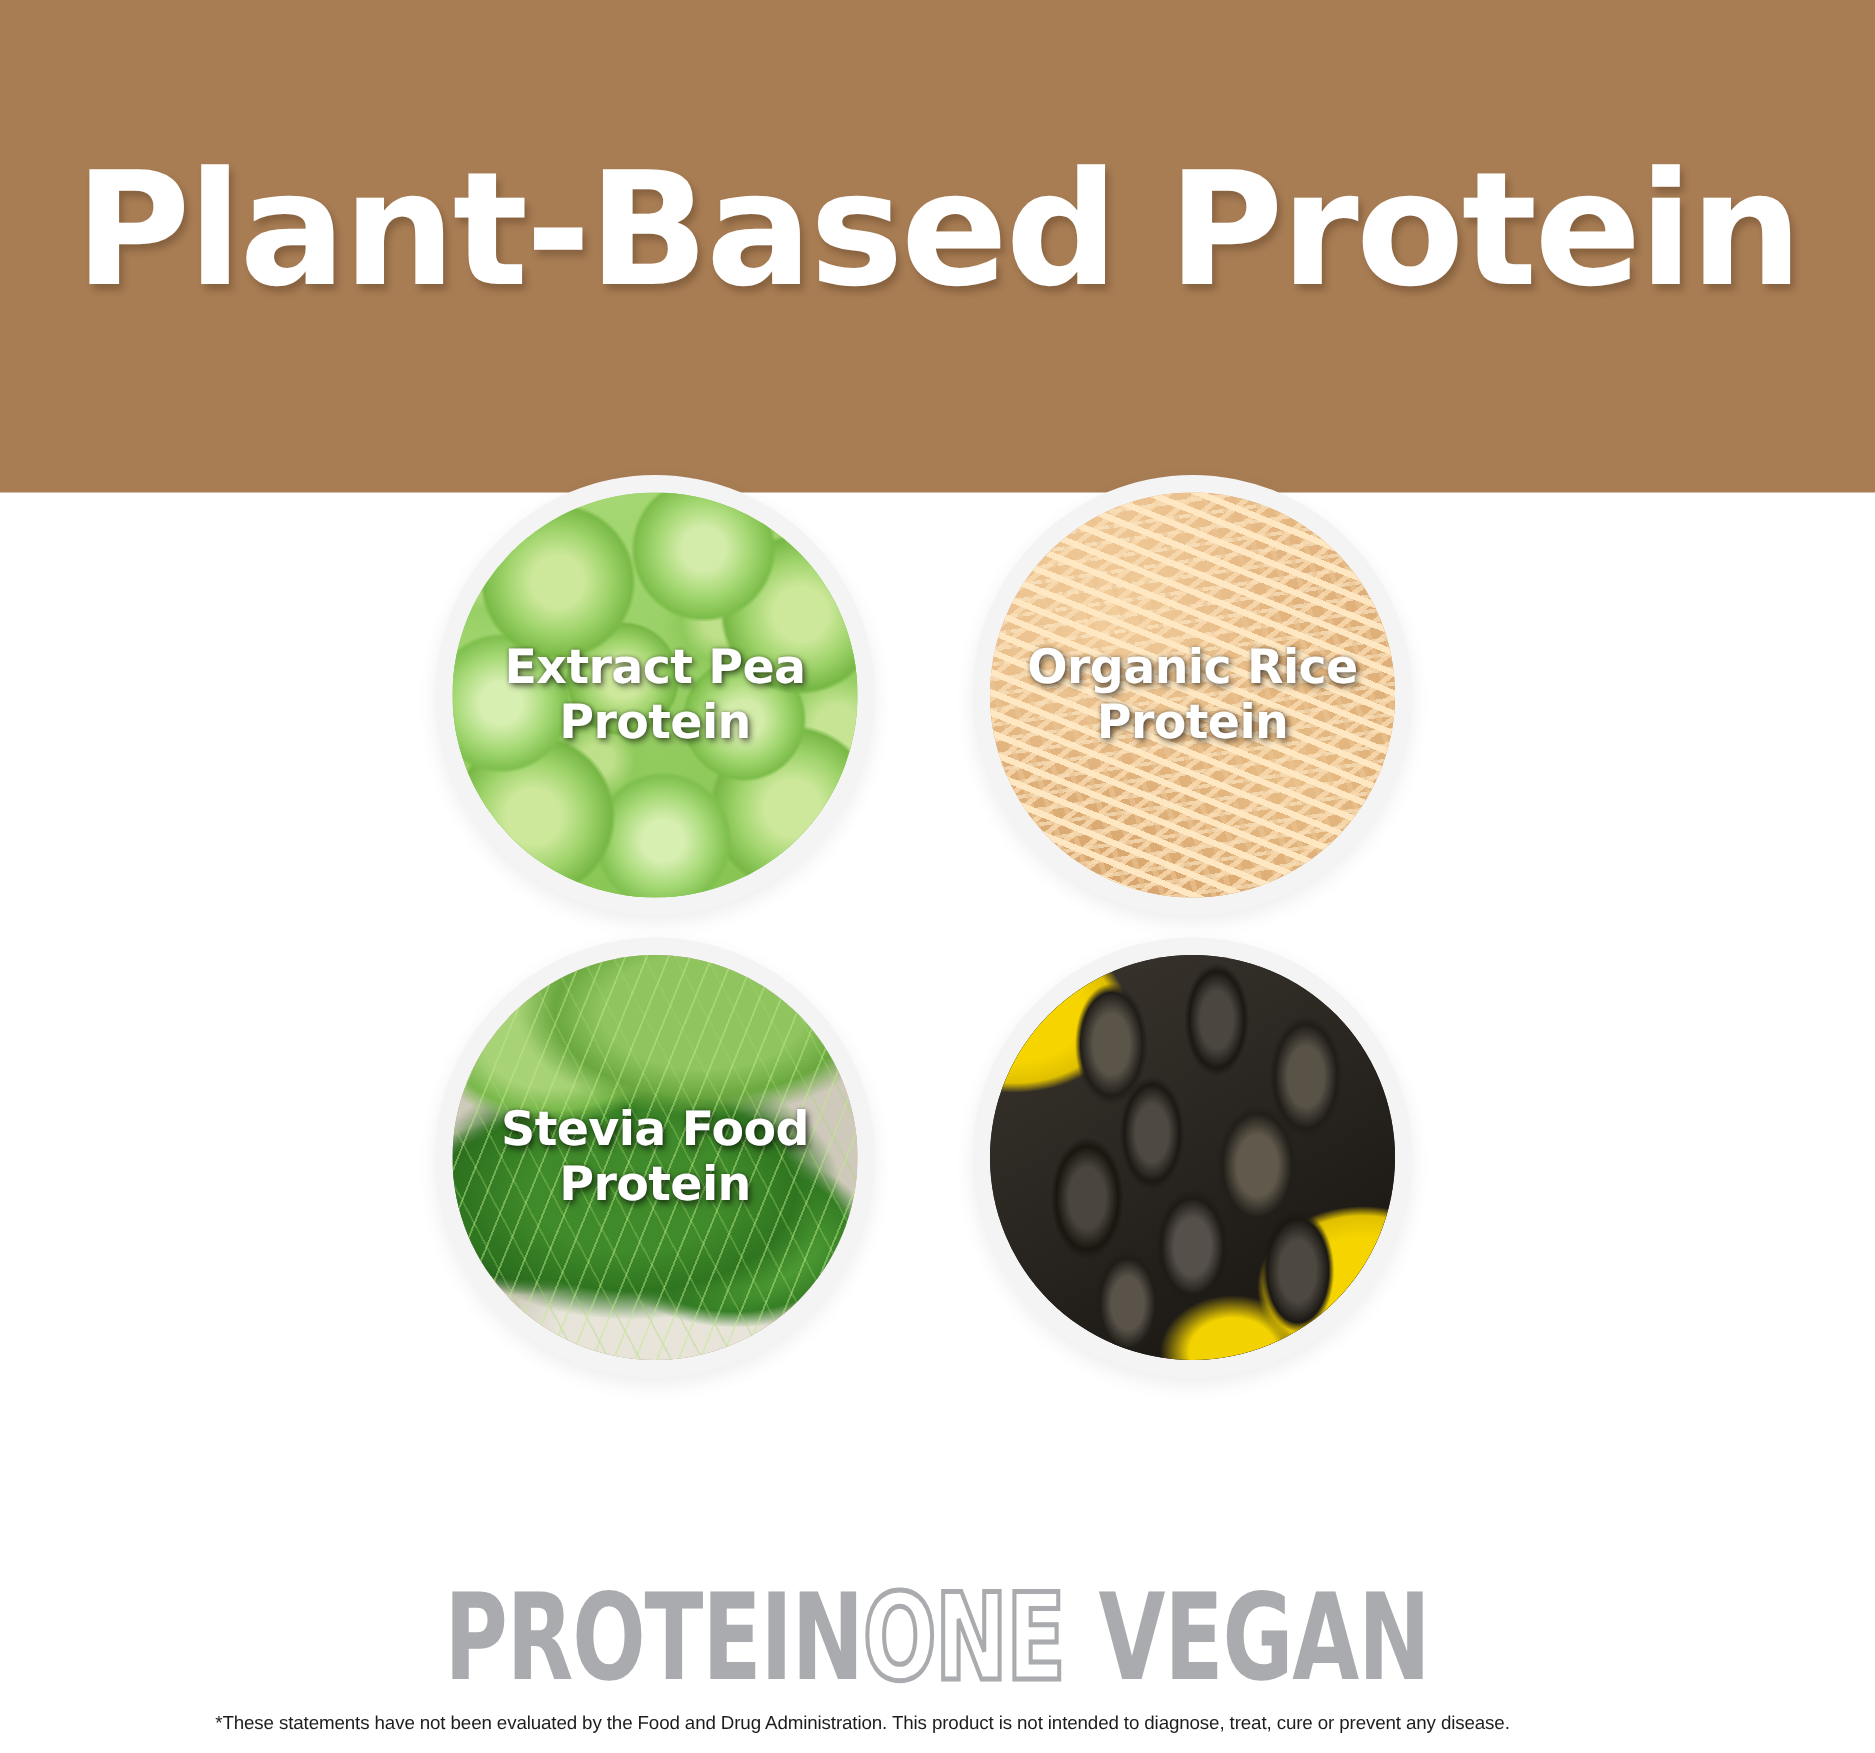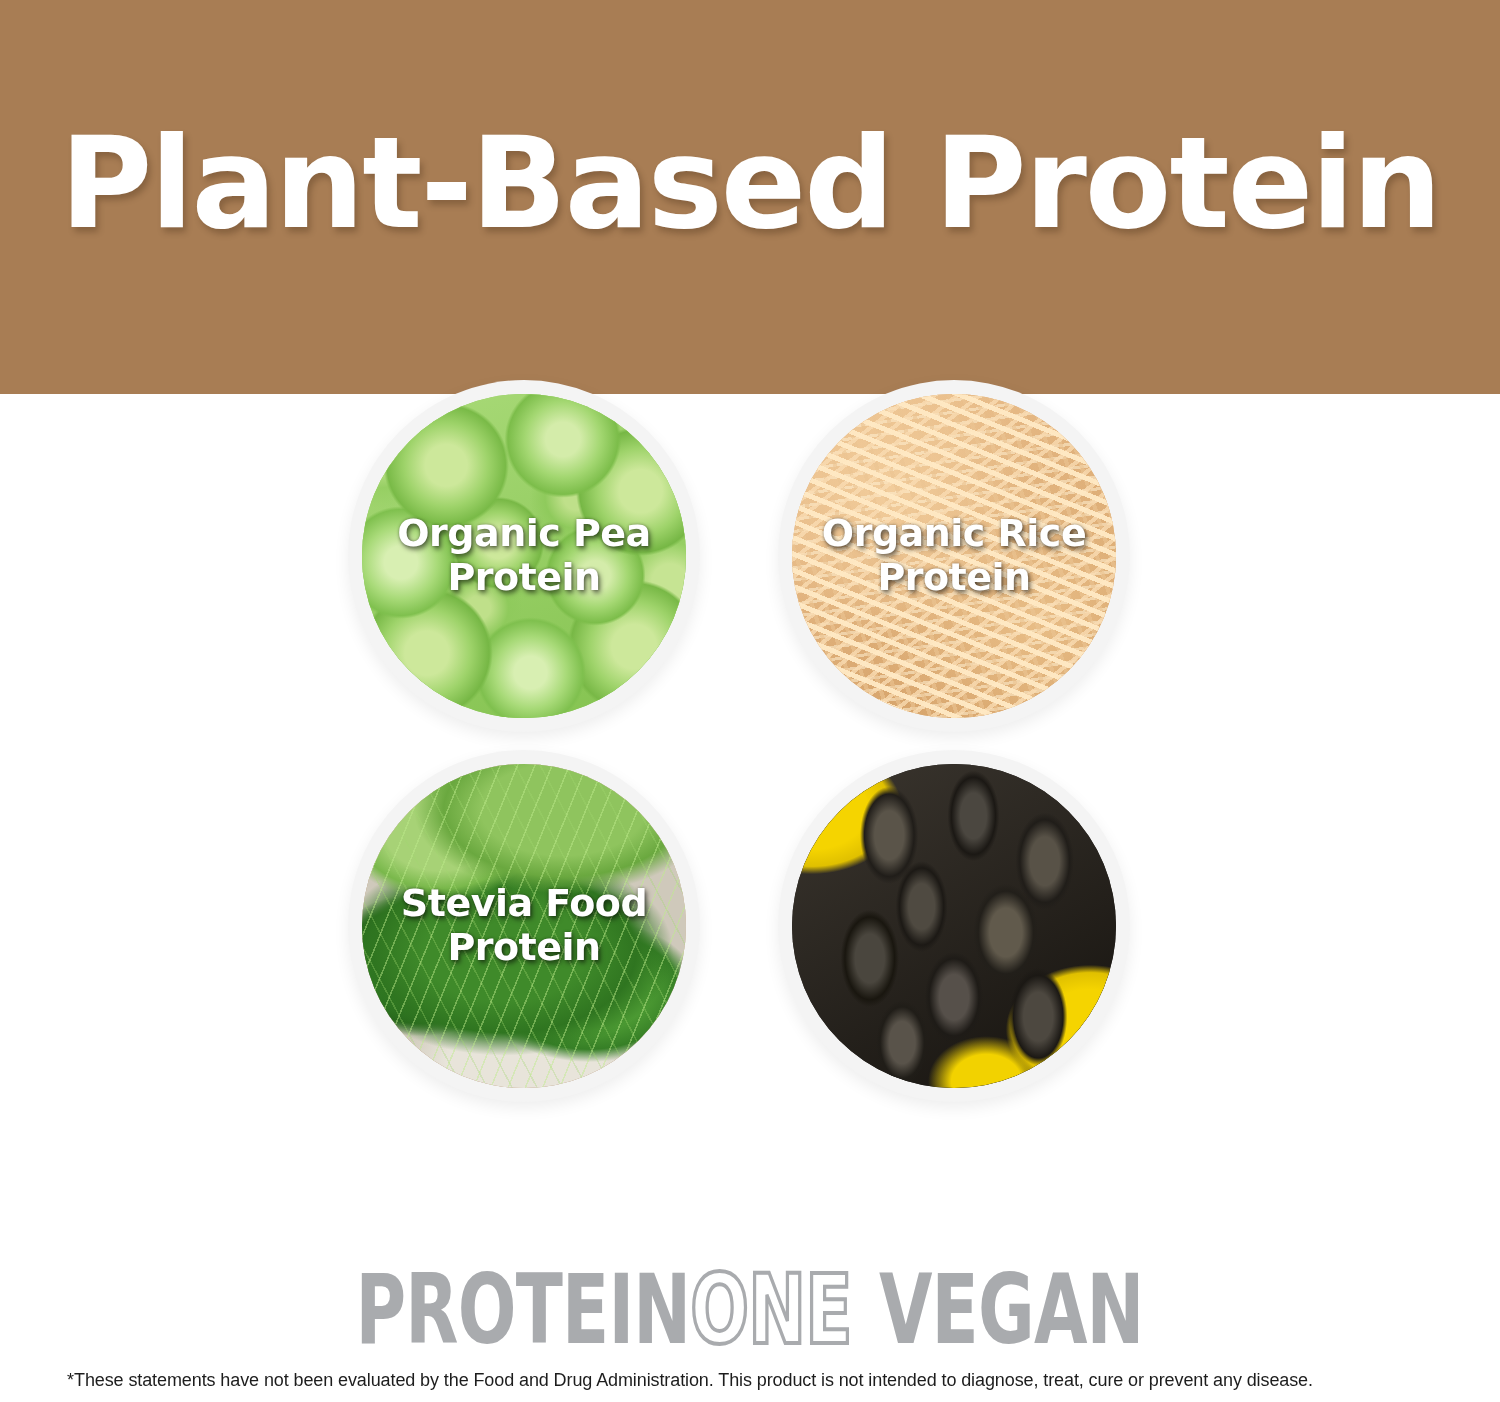--- a/index.html
+++ b/index.html
@@ -170,39 +170,39 @@
     paint-order:stroke fill;
   }
   .brand-gap{ display:inline-block; width:34px; }
 
   
   .disclaimer{
     position:absolute; left:0; top:1370px;
     width:1380px;
     text-align:center;
     font-family:"Liberation Sans", sans-serif;
-    font-size:18px;
+    font-size:15px;
     color:#1d1d1d;
     letter-spacing:-0.1px;
   }
 </style>
 </head>
 <body>
 
 <div class="header-band">
   <div class="header-title">Plant-Based Protein</div>
 </div>
 
 <div class="circles-area">
 
   <div class="circle-card c1">
     <div class="circle-photo">
       <div class="tex-peas"></div>
       <div class="circle-label">
-        <span>Organic Pea</span><br>
+        <span>Extract Pea</span><br>
         <span>Protein</span>
       </div>
     </div>
   </div>
 
   <div class="circle-card c2">
     <div class="circle-photo">
       <div class="tex-rice"></div>
       <div class="circle-label">
         <span>Organic Rice</span><br>

